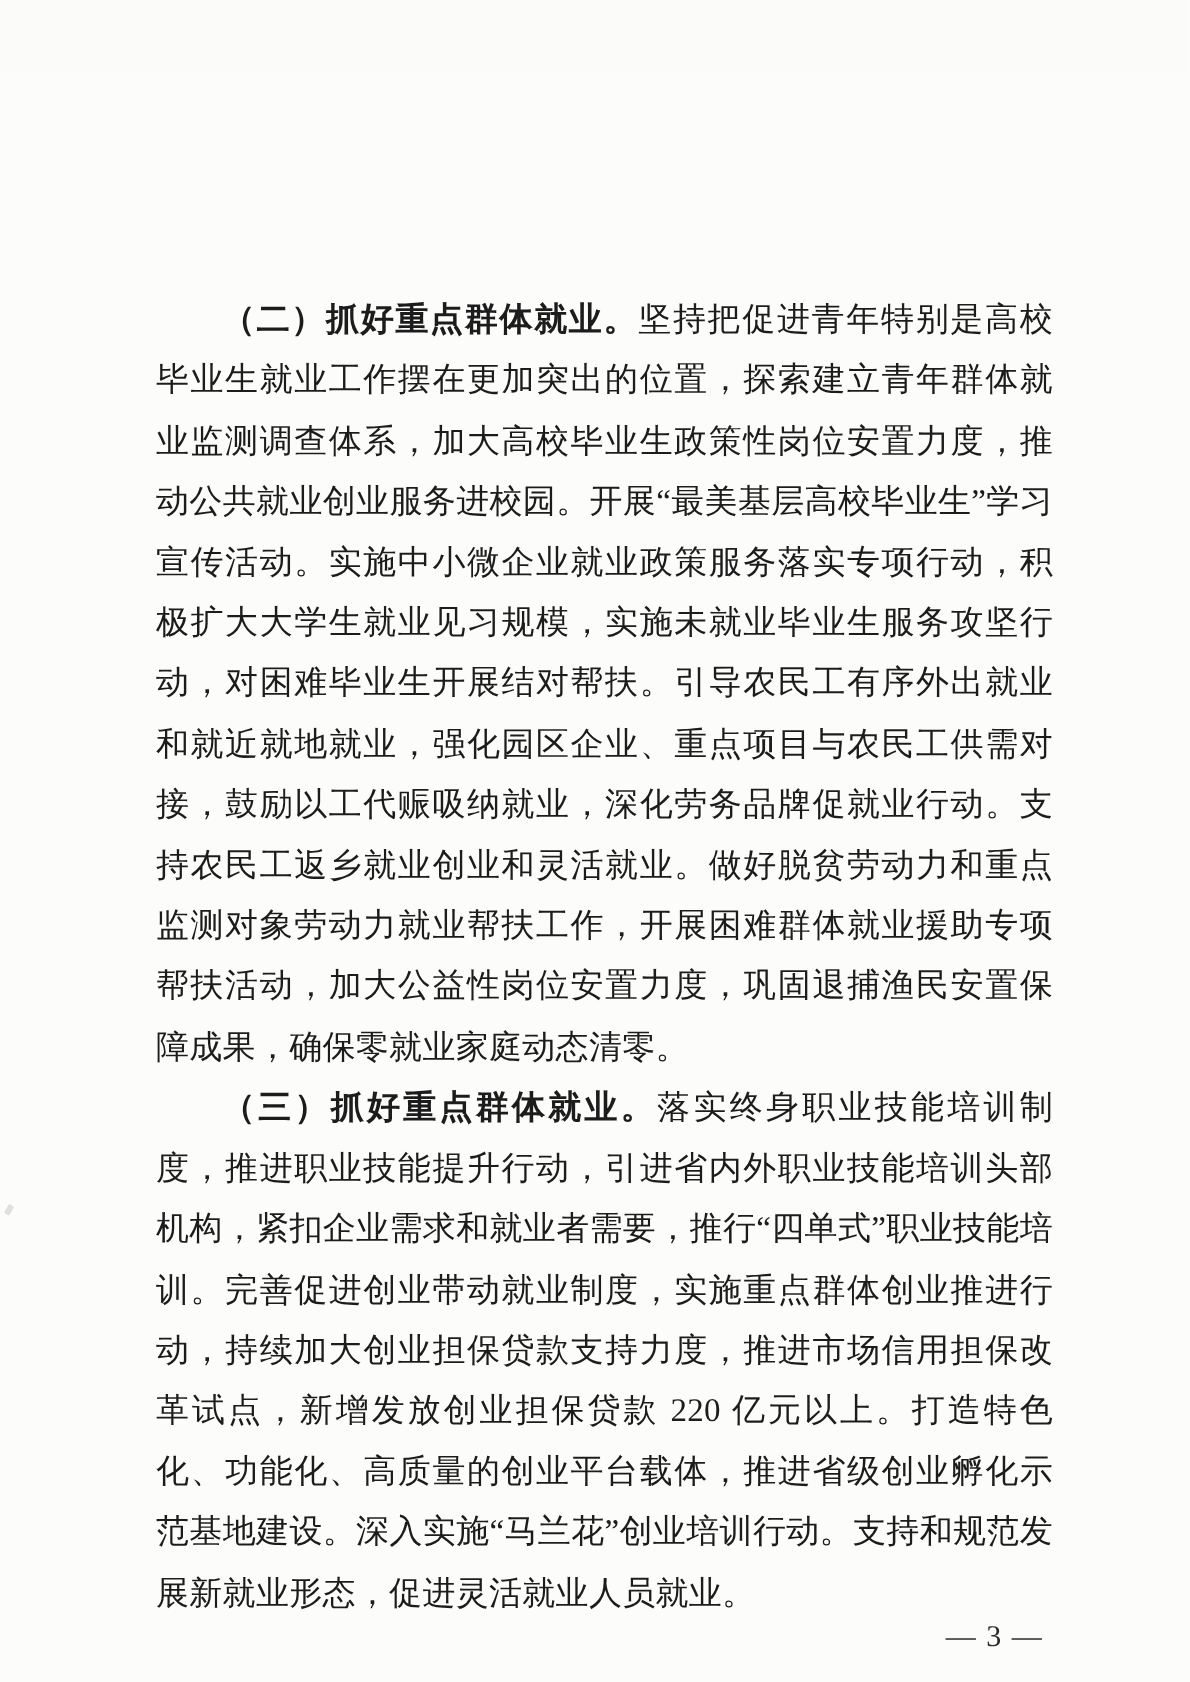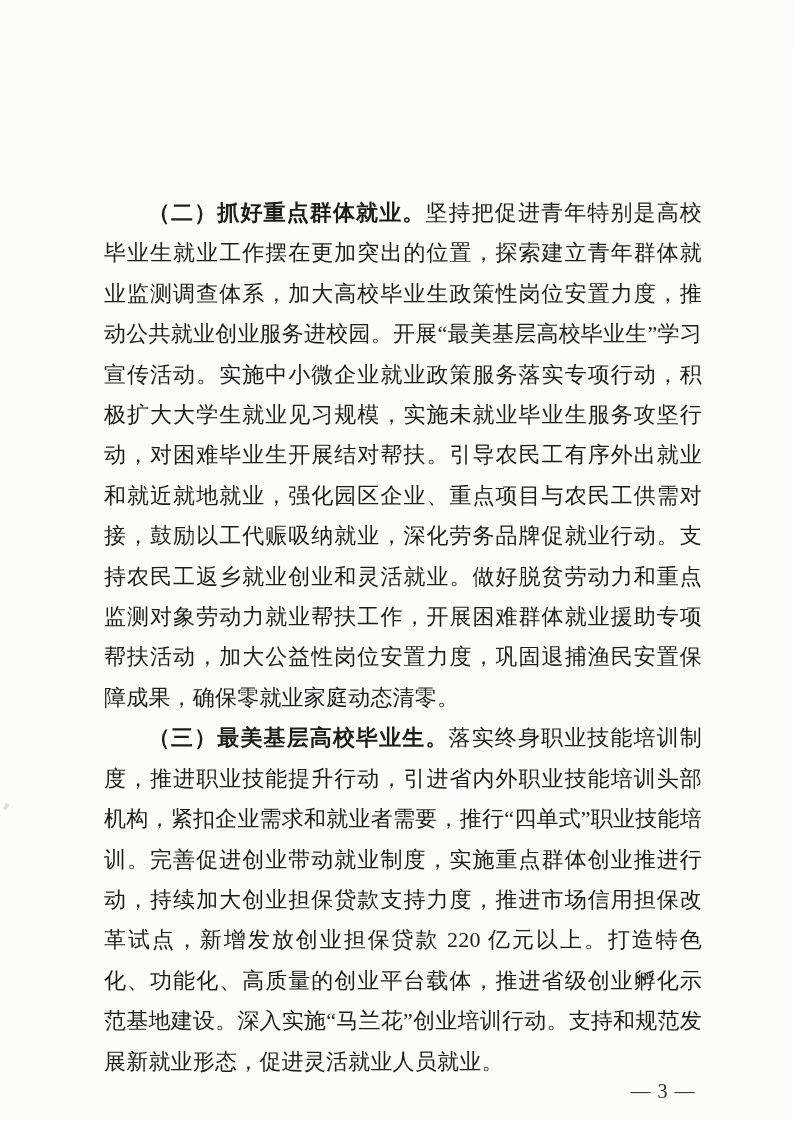--- a/index.html
+++ b/index.html
@@ -75,21 +75,21 @@
 </style>
 </head>
 <body>
 
 <div class="page">
 
   <div class="text-block">
 
     <p class="para"><span class="para-lead">（二）抓好重点群体就业。</span><span class="para-body">坚持把促进青年特别是高校毕业生就业工作摆在更加突出的位置，探索建立青年群体就业监测调查体系，加大高校毕业生政策性岗位安置力度，推动公共就业创业服务进校园。开展“最美基层高校毕业生”学习宣传活动。实施中小微企业就业政策服务落实专项行动，积极扩大大学生就业见习规模，实施未就业毕业生服务攻坚行动，对困难毕业生开展结对帮扶。引导农民工有序外出就业和就近就地就业，强化园区企业、重点项目与农民工供需对接，鼓励以工代赈吸纳就业，深化劳务品牌促就业行动。支持农民工返乡就业创业和灵活就业。做好脱贫劳动力和重点监测对象劳动力就业帮扶工作，开展困难群体就业援助专项帮扶活动，加大公益性岗位安置力度，巩固退捕渔民安置保障成果，确保零就业家庭动态清零。</span></p>
 
-    <p class="para"><span class="para-lead">（三）最美基层高校毕业生。</span><span class="para-body">落实终身职业技能培训制度，推进职业技能提升行动，引进省内外职业技能培训头部机构，紧扣企业需求和就业者需要，推行“四单式”职业技能培训。完善促进创业带动就业制度，实施重点群体创业推进行动，持续加大创业担保贷款支持力度，推进市场信用担保改革试点，新增发放创业担保贷款 220 亿元以上。打造特色化、功能化、高质量的创业平台载体，推进省级创业孵化示范基地建设。深入实施“马兰花”创业培训行动。支持和规范发展新就业形态，促进灵活就业人员就业。</span></p>
+    <p class="para"><span class="para-lead">（三）抓好重点群体就业。</span><span class="para-body">落实终身职业技能培训制度，推进职业技能提升行动，引进省内外职业技能培训头部机构，紧扣企业需求和就业者需要，推行“四单式”职业技能培训。完善促进创业带动就业制度，实施重点群体创业推进行动，持续加大创业担保贷款支持力度，推进市场信用担保改革试点，新增发放创业担保贷款 220 亿元以上。打造特色化、功能化、高质量的创业平台载体，推进省级创业孵化示范基地建设。深入实施“马兰花”创业培训行动。支持和规范发展新就业形态，促进灵活就业人员就业。</span></p>
 
   </div>
 
   <div class="page-number">— 3 —</div>
 
   <div class="scan-speck"></div>
 
 </div>
 
 </body></html>

